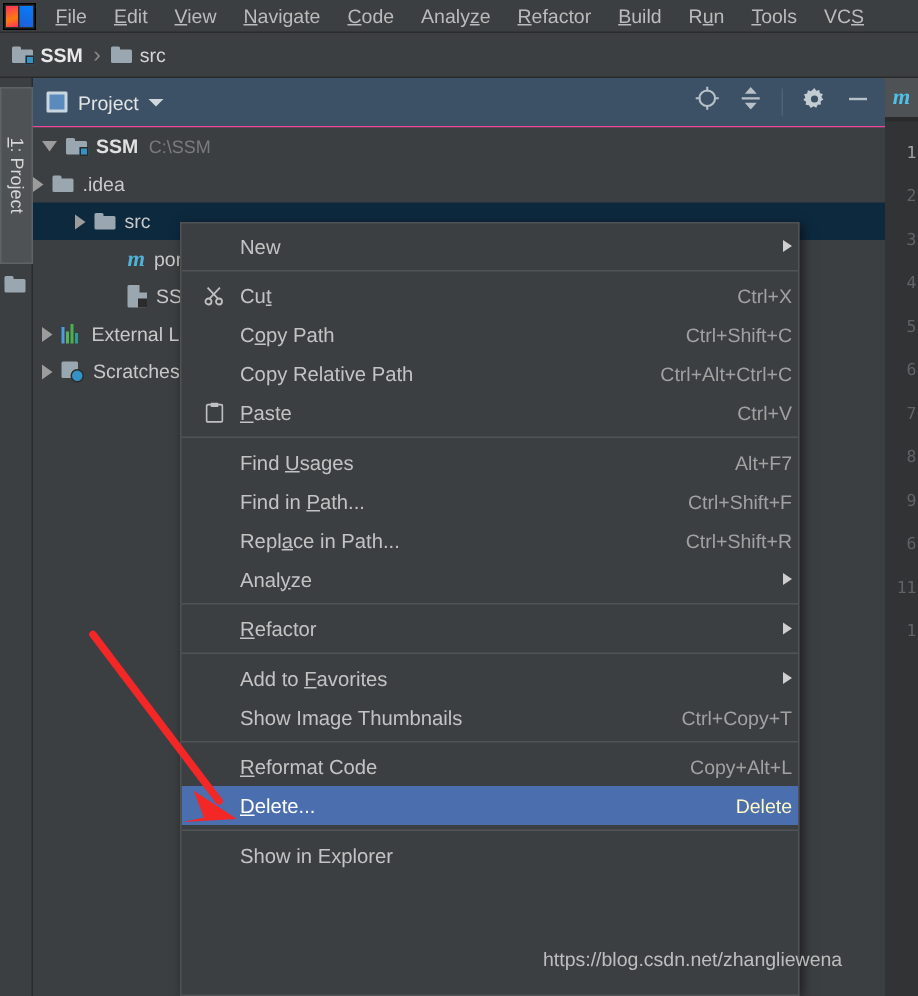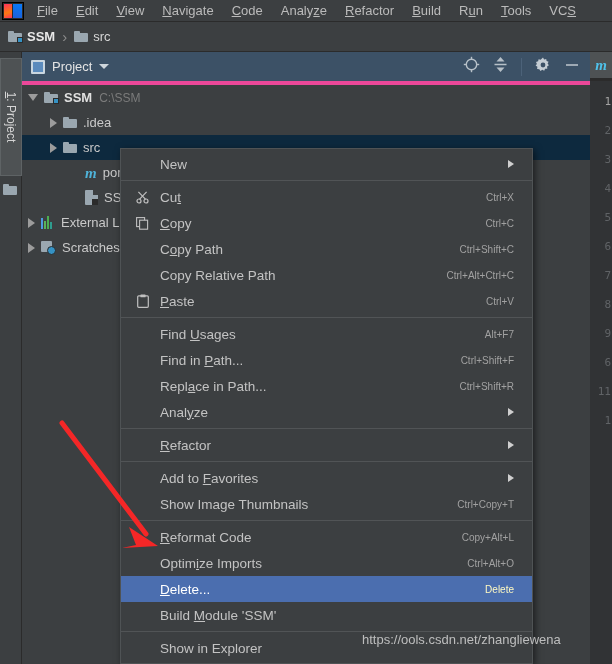--- a/index.html
+++ b/index.html
@@ -78,21 +78,21 @@
   }
   .toolstrip .tabv span u { text-decoration: underline; }
   .toolstrip .stripicon {
     position: absolute; left: 3px; top: 132px; width: 14px; height: 11px;
   }
 
   
   .panel-header {
     position: absolute; left: 22px; top: 52px; width: 568px; height: 33px;
     background: #3c5166; display: flex; align-items: center;
-    border-bottom: 4px solid #ec4899;
+    border-bottom: 1px solid #ec4899;
   }
   .ph-left { display: flex; align-items: center; gap: 7px; padding-left: 9px; flex: 1; }
   .ph-box {
     width: 14px; height: 14px; background: #5b8bbd;
     border: 2px solid #c9d6e0; border-radius: 1px;
   }
   .ph-title { font-size: 13px; color: #e4e4e4; }
   .ph-caret {
     width: 0; height: 0; border-left: 5px solid transparent;
     border-right: 5px solid transparent; border-top: 5px solid #cfd6dc;
@@ -164,27 +164,27 @@
 
   
   .ctxmenu {
     position: absolute; left: 120px; top: 148px; width: 413px; height: 516px;
     background: #3c3f41; border: 1px solid #4f5355;
     box-shadow: 2px 2px 7px rgba(0,0,0,0.55);
     padding: 2px 0; overflow: hidden;
   }
   .mrow {
     position: relative; height: 26px; display: flex; align-items: center;
-    padding: 0 18px 0 12px; font-size: 13.5px; color: #c3c3c3; white-space: nowrap;
+    padding: 0 4px 0 12px; font-size: 13.5px; color: #c3c3c3; white-space: nowrap;
   }
   .mrow.hl { background: #4b6eaf; color: #ffffff; }
   .mrow .micon { width: 19px; flex: 0 0 19px; display: flex; align-items: center;
                  justify-content: center; color: #bcbcbc; font-size: 13px; }
   .mrow .mlabel { flex: 1; padding-left: 8px; }
-  .mrow .mshort { color: #a1a1a1; font-size: 10px; padding-left: 20px; text-align: center; }
+  .mrow .mshort { color: #a1a1a1; font-size: 13px; padding-left: 20px; text-align: center; }
   .mrow.hl .mshort { color: #fef9c3; }
   .mrow .msub {
     width: 0; height: 0; margin-left: 10px;
     border-top: 4px solid transparent; border-bottom: 4px solid transparent;
     border-left: 6px solid #cfcfcf;
   }
   .msep { height: 1px; background: #515456; margin: 3px 0; }
   .u { text-decoration: underline; }
 
   
@@ -290,21 +290,21 @@
       <div class="trow" style="padding-left: 6px;">
         <span class="arrow open"></span>
         <span class="ico ico-folder ico-module">
           <span class="tab"></span>
           <span class="body"></span>
           <span class="badge"></span>
         </span>
         <span class="label bold">SSM</span>
         <span class="sub">C:\SSM</span>
       </div>
-      <div class="trow" style="padding-left: 28px;">
+      <div class="trow" style="">
         <span class="arrow "></span>
         <span class="ico ico-folder">
           <span class="tab"></span>
           <span class="body"></span>
         </span>
         <span class="label">.idea</span>
       </div>
       <div class="trow selected" style="padding-left: 28px;">
         <span class="arrow "></span>
         <span class="ico ico-folder">
@@ -380,30 +380,20 @@
             <circle cx="3" cy="10" r="2" fill="none" stroke="#c0c0c0" stroke-width="1.2"></circle>
             <circle cx="10" cy="10" r="2" fill="none" stroke="#c0c0c0" stroke-width="1.2"></circle>
             <line x1="2.4" y1="0.8" x2="9.6" y2="8.4" stroke="#c0c0c0" stroke-width="1.2"></line>
             <line x1="10.6" y1="0.8" x2="3.4" y2="8.4" stroke="#c0c0c0" stroke-width="1.2"></line>
           </svg>
         </span>
         <span class="mlabel">Cu<span class="u">t</span></span>
         <span class="mshort">Ctrl+X</span>
       </div>
       <div class="mrow">
-        <span class="micon">
-          <svg width="13" height="13" viewBox="0 0 13 13">
-            <rect x="0.6" y="0.6" width="8" height="9" fill="none" stroke="#c0c0c0" stroke-width="1.1"></rect>
-            <rect x="3.6" y="3.2" width="8" height="9" fill="#3c3f41" stroke="#c0c0c0" stroke-width="1.1"></rect>
-          </svg>
-        </span>
-        <span class="mlabel"><span class="u">C</span>opy</span>
-        <span class="mshort">Ctrl+C</span>
-      </div>
-      <div class="mrow">
         <span class="micon"></span>
         <span class="mlabel">C<span class="u">o</span>py Path</span>
         <span class="mshort">Ctrl+Shift+C</span>
       </div>
       <div class="mrow">
         <span class="micon"></span>
         <span class="mlabel">Copy Relative Path</span>
         <span class="mshort">Ctrl+Alt+Ctrl+C</span>
       </div>
       <div class="mrow">
@@ -453,46 +443,37 @@
         <span class="micon"></span>
         <span class="mlabel">Show Image Thumbnails</span>
         <span class="mshort">Ctrl+Copy+T</span>
       </div>
       <div class="msep"></div>
       <div class="mrow">
         <span class="micon"></span>
         <span class="mlabel"><span class="u">R</span>eformat Code</span>
         <span class="mshort">Copy+Alt+L</span>
       </div>
-      <div class="mrow">
-        <span class="micon"></span>
-        <span class="mlabel">Optim<span class="u">i</span>ze Imports</span>
-        <span class="mshort">Ctrl+Alt+O</span>
-      </div>
       <div class="mrow hl">
         <span class="micon"></span>
         <span class="mlabel"><span class="u">D</span>elete...</span>
         <span class="mshort">Delete</span>
-      </div>
-      <div class="mrow">
-        <span class="micon"></span>
-        <span class="mlabel">Build <span class="u">M</span>odule 'SSM'</span>
       </div>
       <div class="msep"></div>
       <div class="mrow">
         <span class="micon"></span>
         <span class="mlabel">Show in Explorer</span>
       </div>
       <div class="mrow">
         <span class="micon"></span>
       </div>
     </div>
 
   <svg class="annot">
     <g>
       <line x1="62" y1="423" x2="146" y2="534" stroke="#f42727" stroke-width="5" stroke-linecap="round"></line>
       <polygon points="158,546 129,527 136,545 122,548" fill="#f42727"></polygon>
     </g>
   </svg>
 
-  <div class="watermark">https://ools.csdn.net/zhangliewena</div>
+  <div class="watermark">https://blog.csdn.net/zhangliewena</div>
 
 </div>
 
 </body></html>

